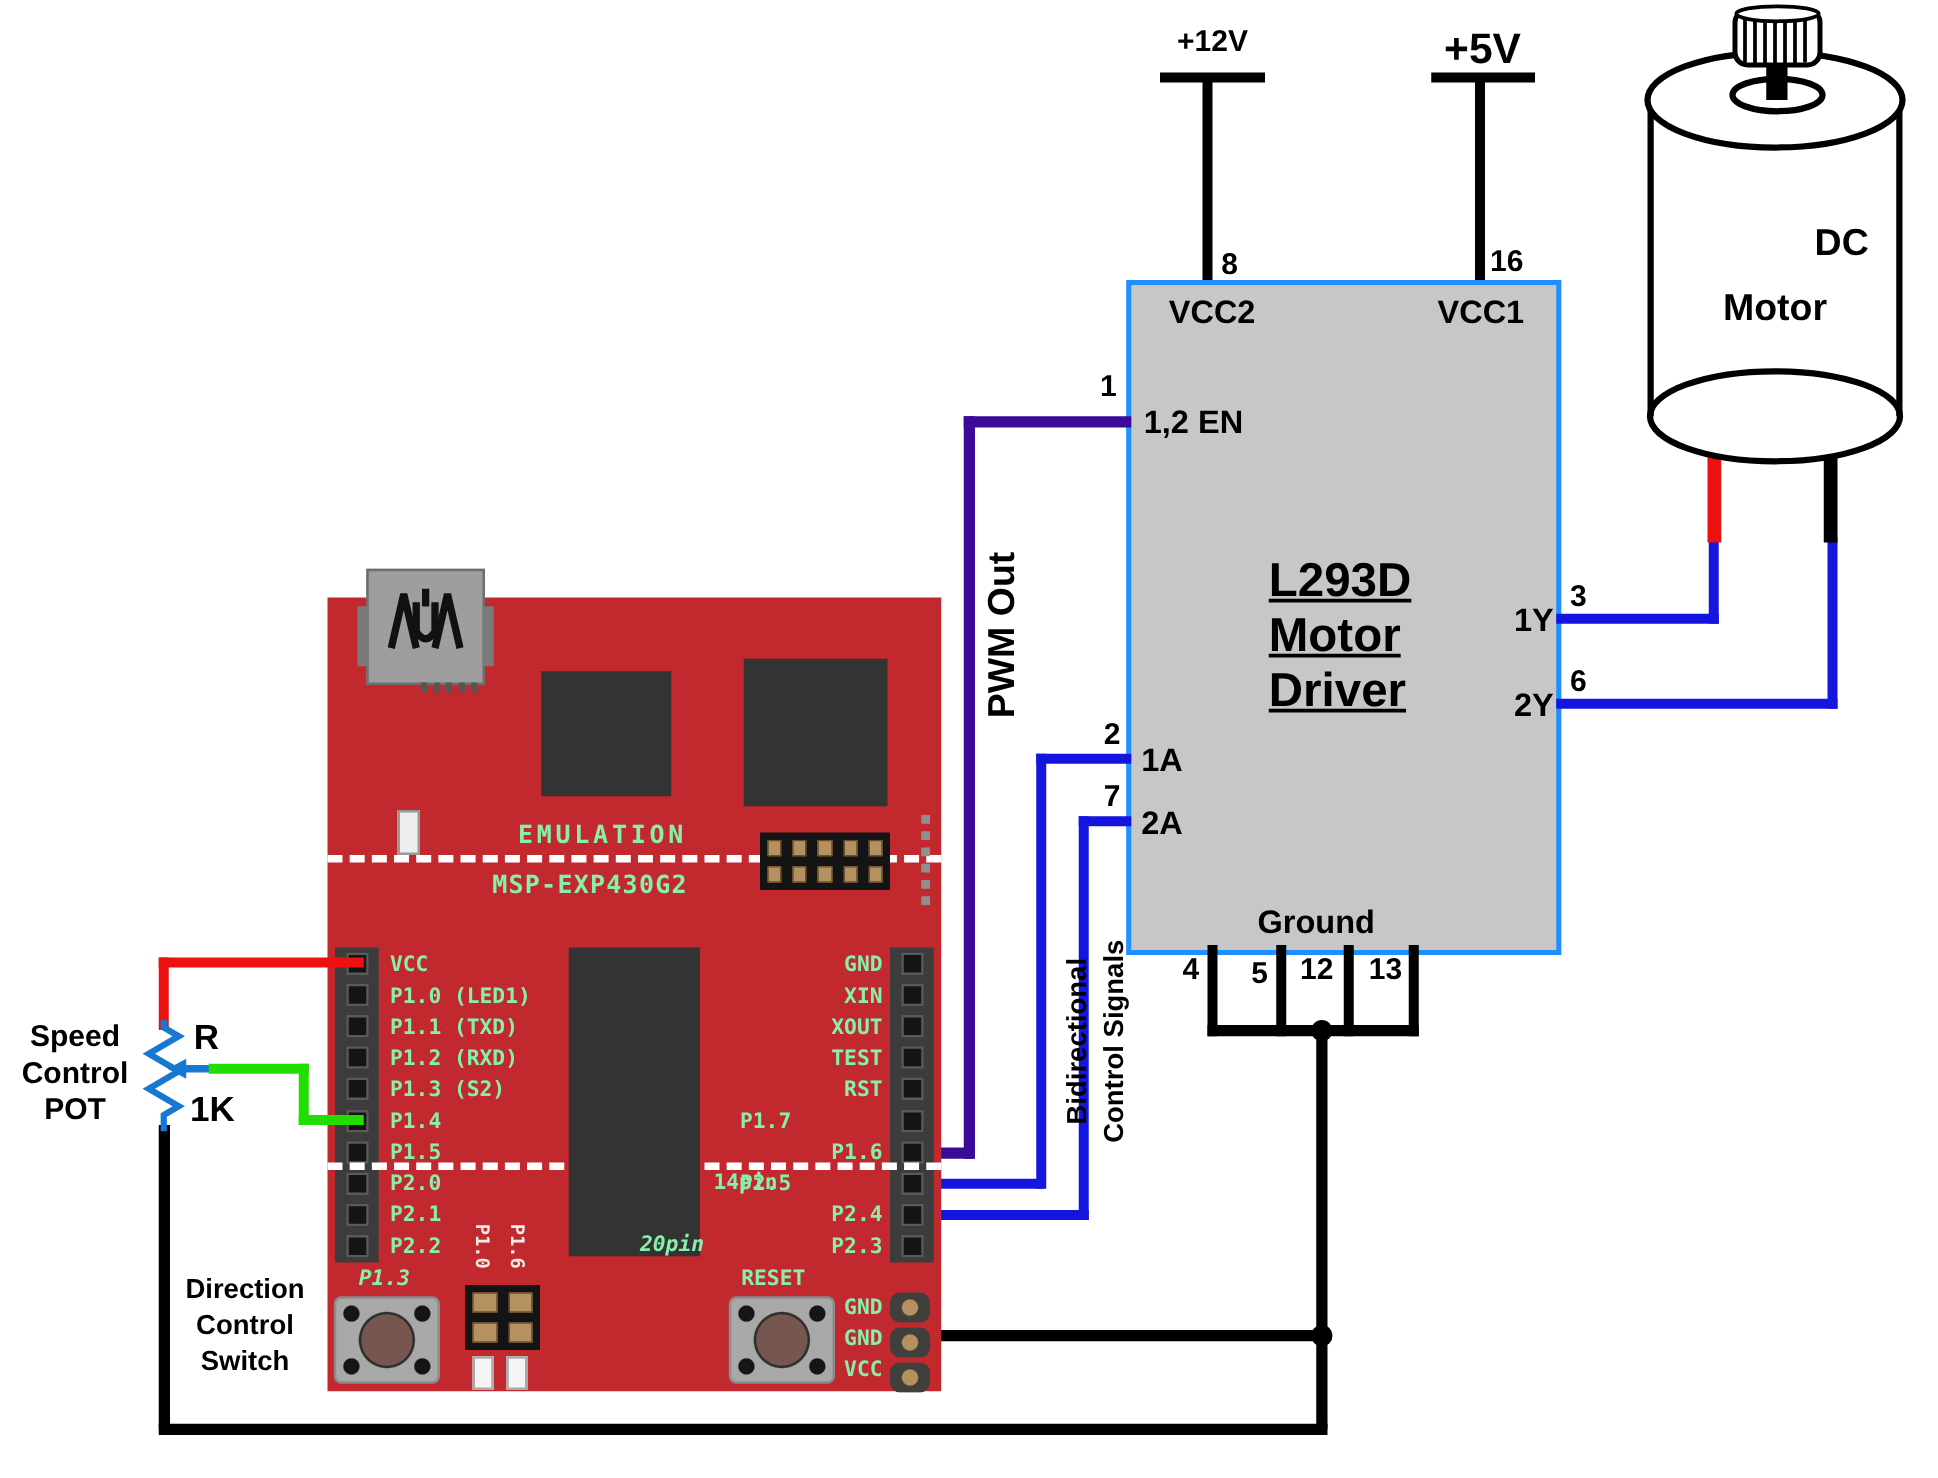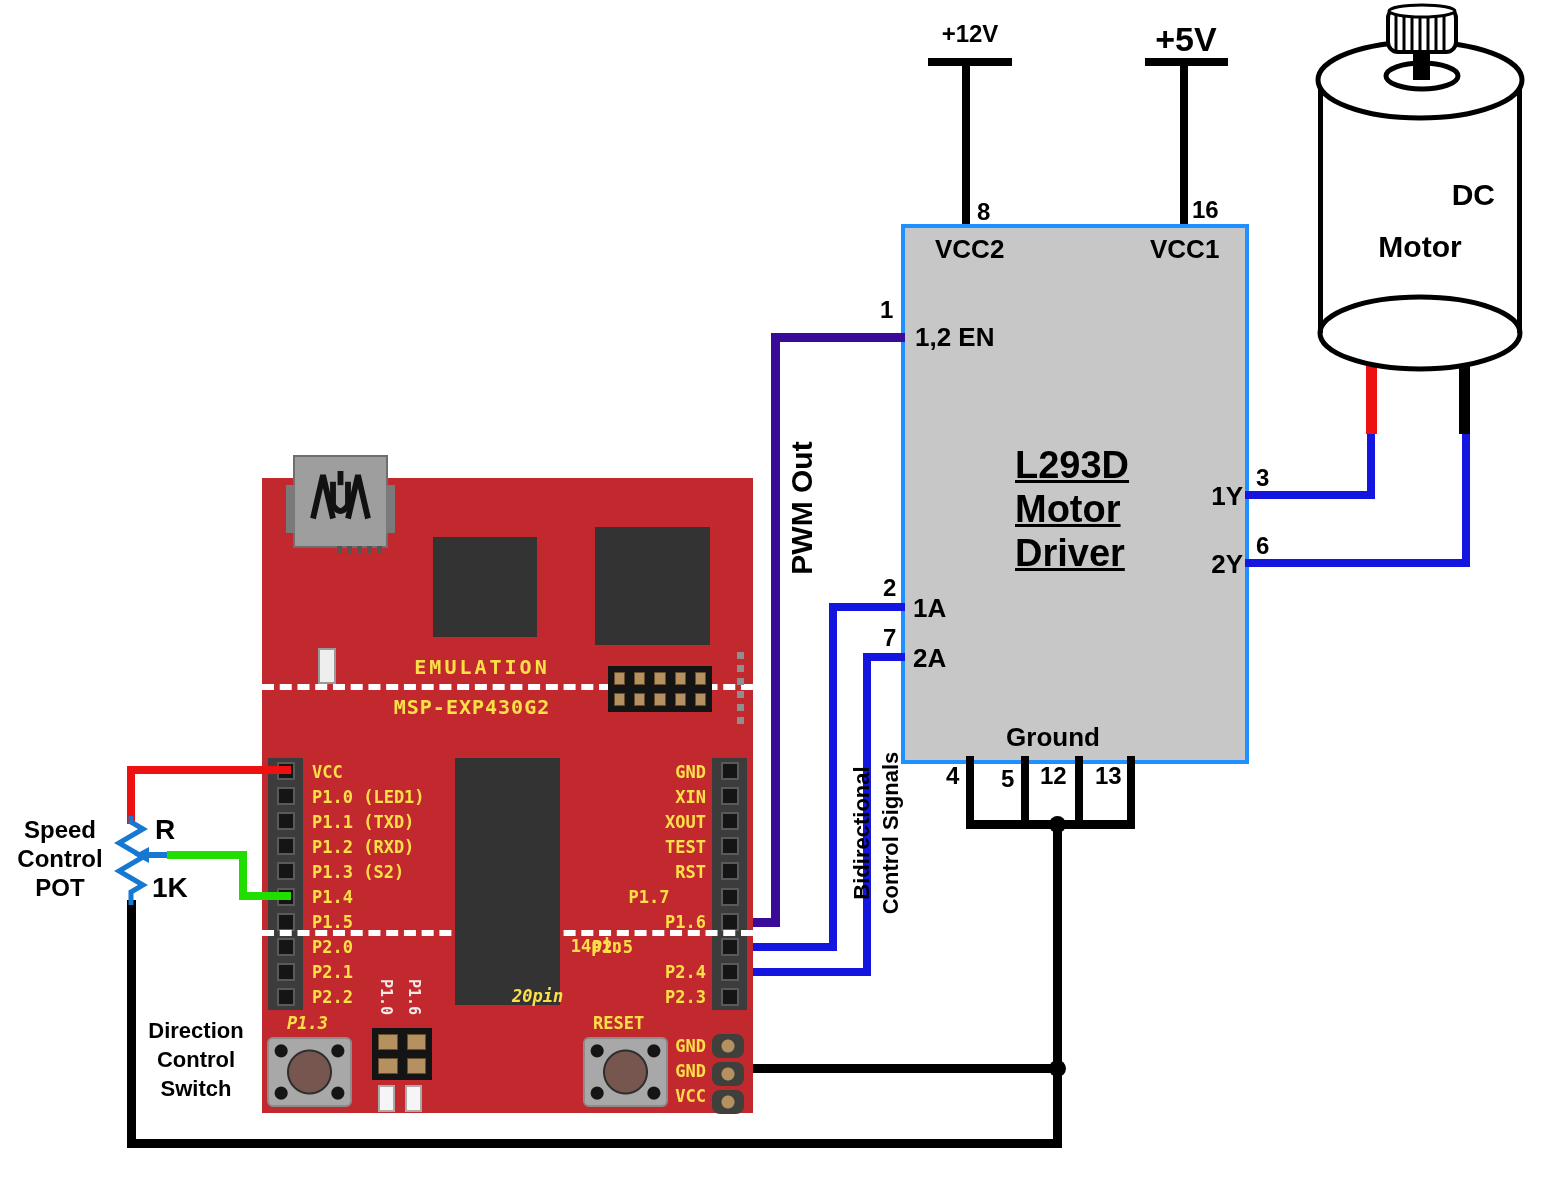--- a/index.html
+++ b/index.html
@@ -13,21 +13,21 @@
   .dot{position:absolute;width:17px;height:17px;border-radius:50%;background:#000;}
   .lbl{position:absolute;font-weight:bold;color:#000;white-space:nowrap;}
   .pin-num{position:absolute;font-weight:bold;color:#000;font-size:24px;white-space:nowrap;}
   .vtext{position:absolute;font-weight:bold;color:#000;white-space:nowrap;
          transform:translate(-50%,-50%) rotate(-90deg);text-align:center;}
   
   .driver-box{position:absolute;left:901px;top:224px;width:348px;height:540px;
               background:#C7C7C7;border:4px solid #1E90FF;box-sizing:border-box;}
   
   .board{position:absolute;left:262px;top:478px;width:491px;height:635px;background:#C2292E;}
-  .mono{font-family:"DejaVu Sans Mono",monospace;font-weight:bold;color:#fde047;}
+  .mono{font-family:"DejaVu Sans Mono",monospace;font-weight:bold;color:#86efac;}
   .chip{position:absolute;background:#333;}
   .pin-strip{position:absolute;width:35px;background:#3C3C3C;display:flex;flex-direction:column;
              justify-content:space-between;align-items:center;padding:4px 0;box-sizing:border-box;}
   .pin-strip i{display:block;width:18px;height:18px;background:#151515;border:2px solid #5a5a5a;box-sizing:border-box;}
   .dash-line{position:absolute;left:0;width:491px;height:0;border-top:6px dashed #fff;}
   .pin-lbl{position:absolute;font-size:17px;height:22px;line-height:22px;}
   .btn{position:absolute;width:85px;height:70px;border-radius:6px;border:2px solid #8c8c8c;box-sizing:border-box;
        background:
          radial-gradient(circle at 15% 18%, #151515 6px, transparent 7px),
          radial-gradient(circle at 85% 18%, #151515 6px, transparent 7px),
@@ -219,21 +219,21 @@
         <i></i>
         <i></i>
         <i></i>
         <i></i>
     </div>
     <div class="pin-lbl mono" style="left:330px;top:283px;width:114px;text-align:right;">GND</div>
     <div class="pin-lbl mono" style="left:330px;top:308px;width:114px;text-align:right;">XIN</div>
     <div class="pin-lbl mono" style="left:330px;top:333px;width:114px;text-align:right;">XOUT</div>
     <div class="pin-lbl mono" style="left:330px;top:358px;width:114px;text-align:right;">TEST</div>
     <div class="pin-lbl mono" style="left:330px;top:383px;width:114px;text-align:right;">RST</div>
-    <div class="pin-lbl mono" style="left:330px;top:408px;width:114px;text-align:center;">P1.7</div>
+    <div class="pin-lbl mono" style="left:330px;top:408px;width:114px;text-align:left;">P1.7</div>
     <div class="pin-lbl mono" style="left:330px;top:433px;width:114px;text-align:right;">P1.6</div>
     <div class="pin-lbl mono" style="left:330px;top:458px;width:114px;">P2.5</div>
     <div class="pin-lbl mono" style="left:330px;top:483px;width:114px;text-align:right;">P2.4</div>
     <div class="pin-lbl mono" style="left:330px;top:508px;width:114px;text-align:right;">P2.3</div>
 
     <div class="dash-line" style="top:452px;"></div>
     <div class="chip" style="left:193px;top:280px;width:105px;height:247px;"></div>
     <div class="pin-lbl mono" style="left:250px;top:457px;width:110px;text-align:right;">14pin</div>
     <div class="pin-lbl mono" style="left:250px;top:507px;width:110px;text-align:left;font-style:italic;">20pin</div>
 

